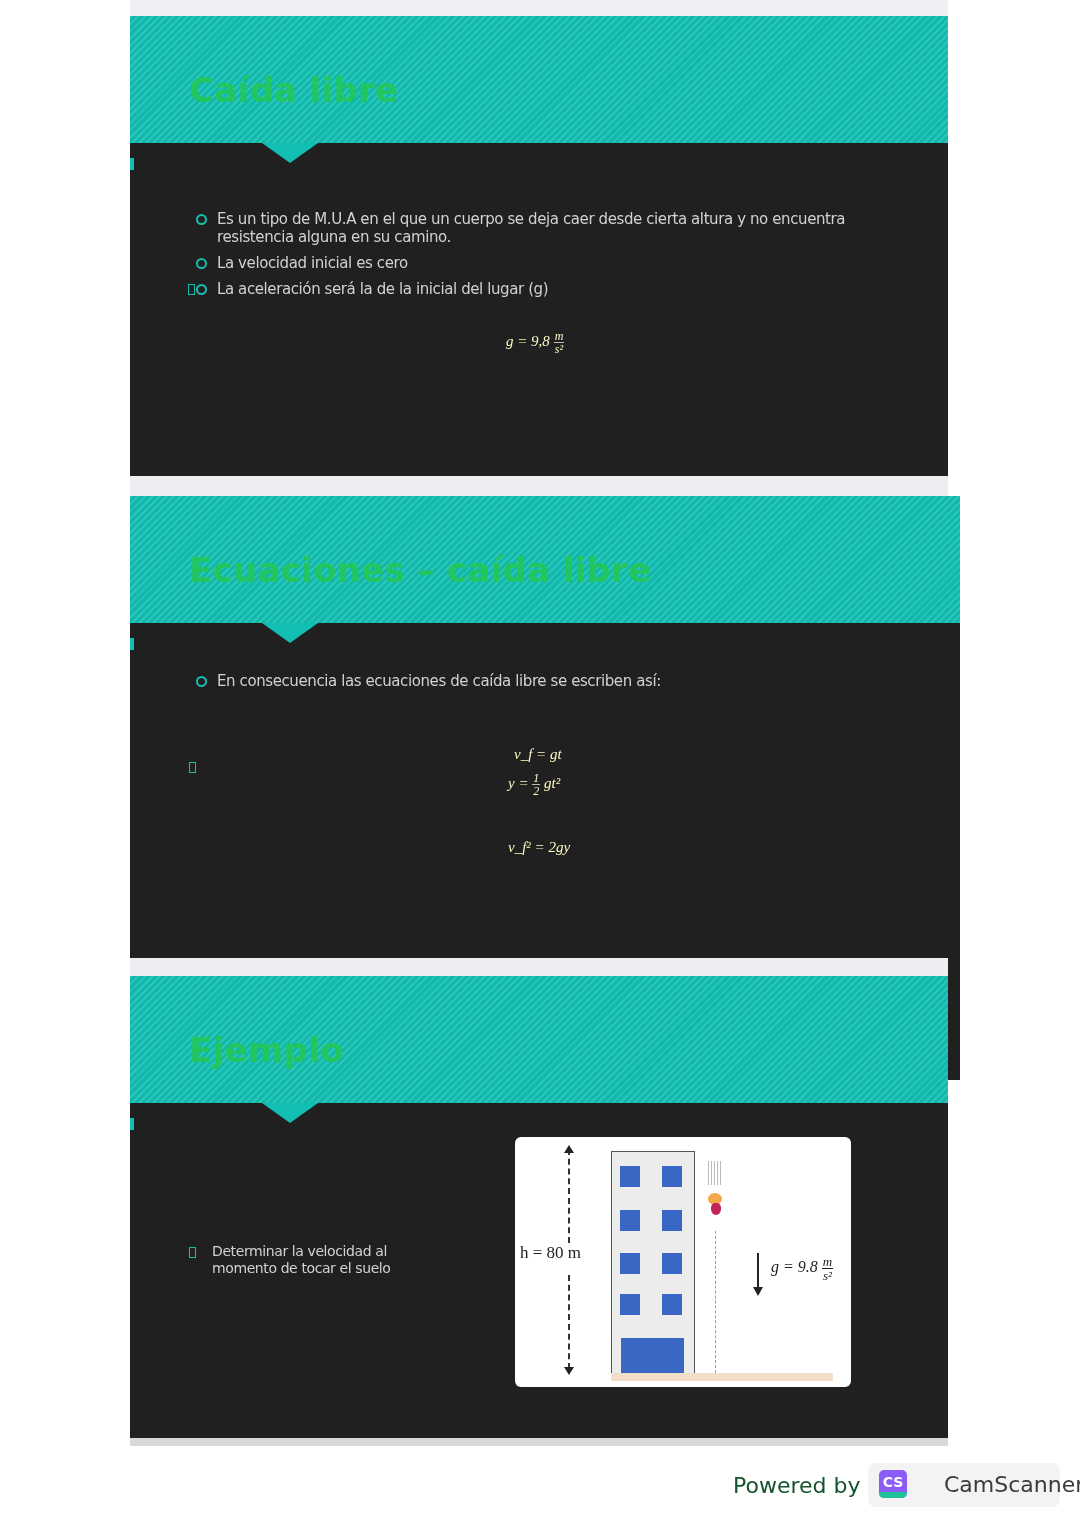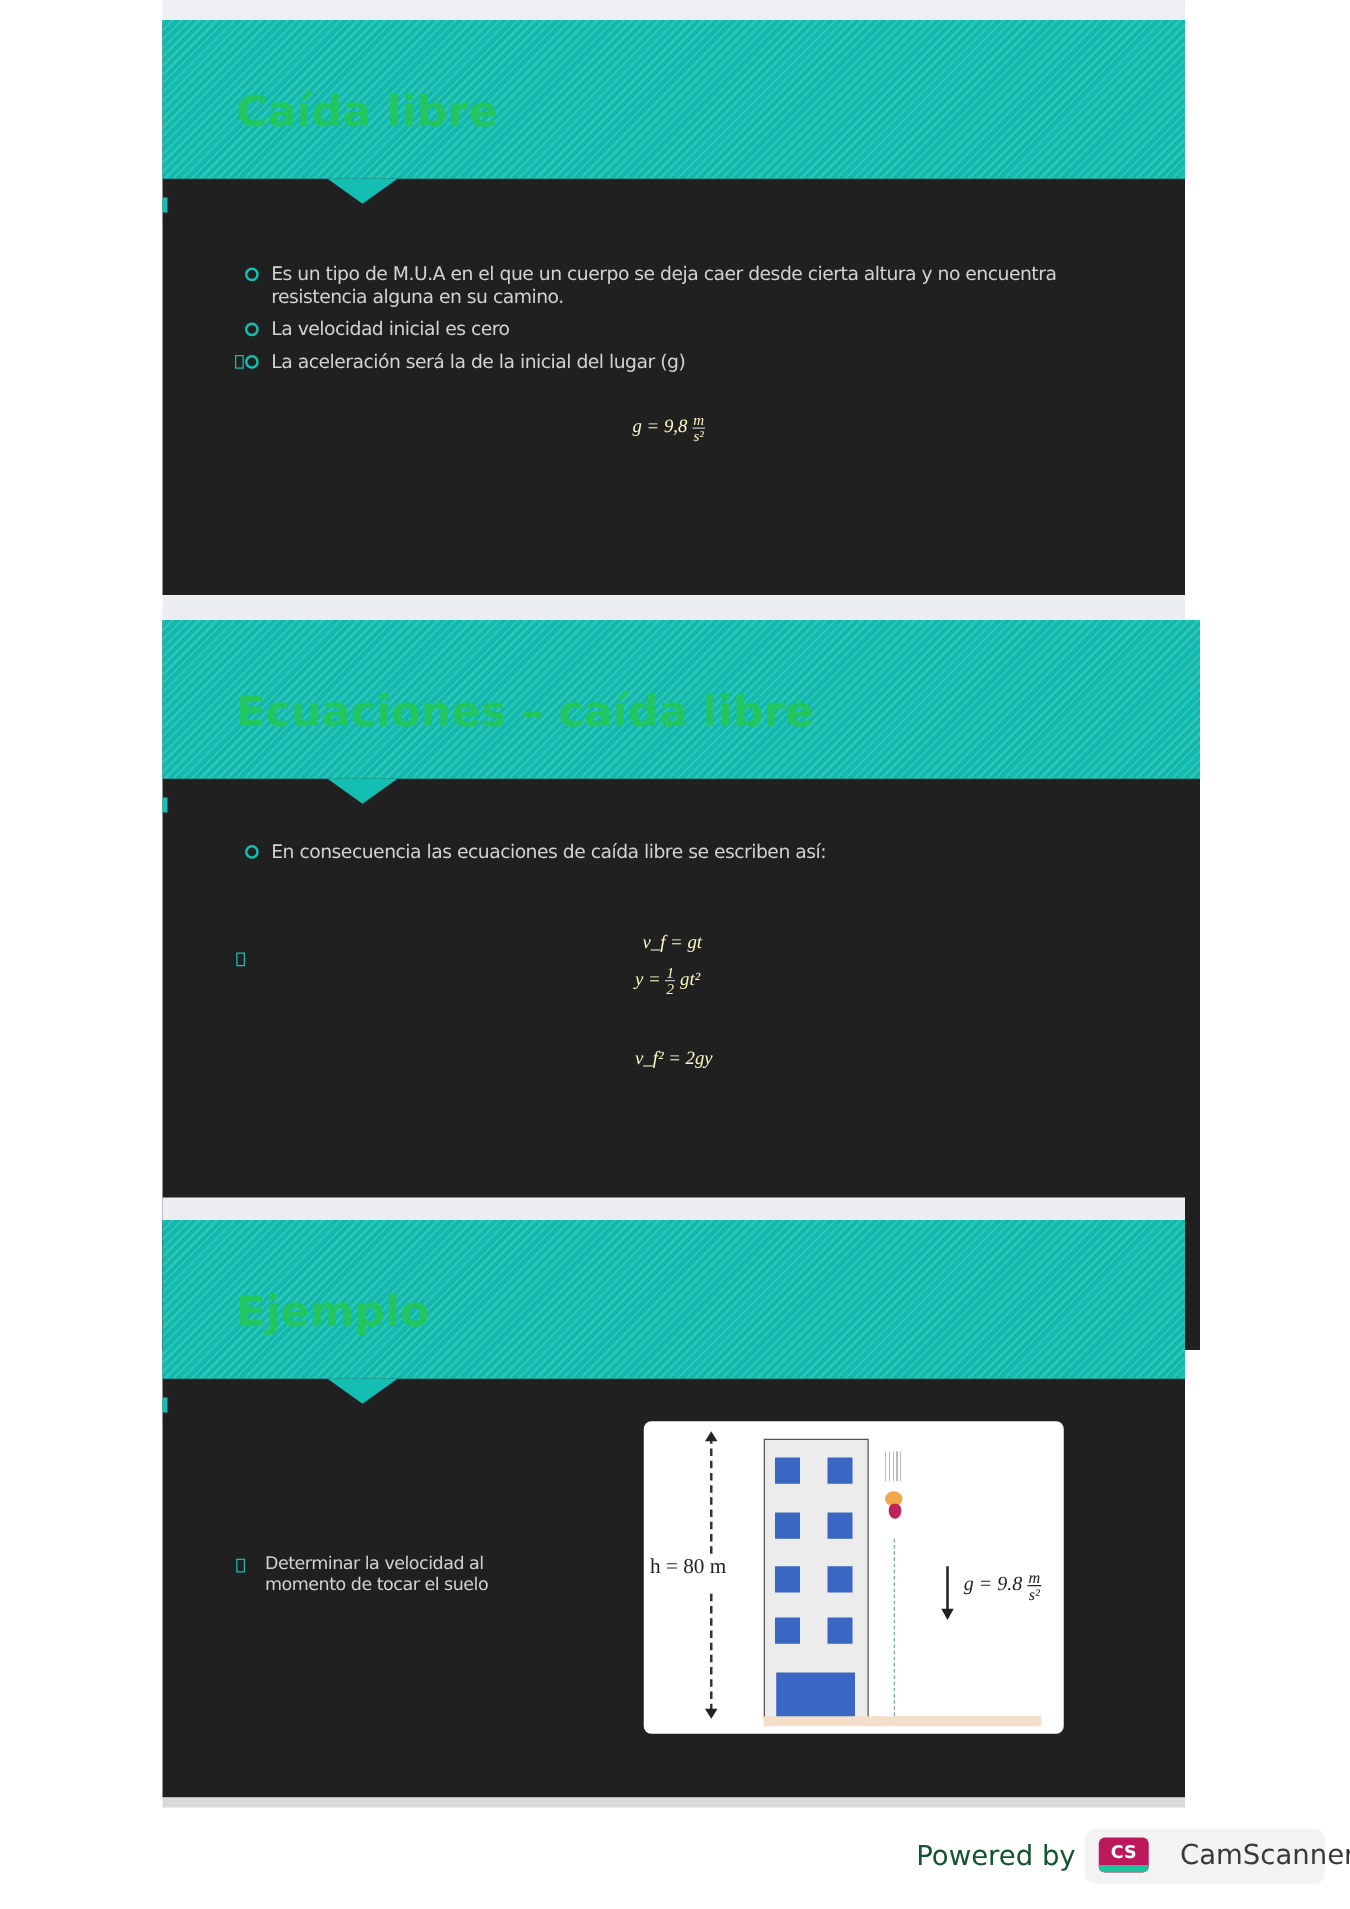--- a/index.html
+++ b/index.html
@@ -44,21 +44,21 @@
   .ground { position:absolute; left:96px; top:236px; width:222px; height:8px; background:#f3dfc9; }
   .hline { position:absolute; left:53px; width:0; border-left:2px dashed #333; }
   .fall-line { position:absolute; left:200px; top:94px; height:142px; border-left:1.5px dashed #7aa; }
   .streaks { position:absolute; left:193px; top:24px; width:14px; height:24px;
     background: repeating-linear-gradient(90deg, #bbb 0 1px, transparent 1px 3px); }
   .girl-head { position:absolute; left:193px; top:56px; width:14px; height:12px; background:#f3a64a; border-radius:50%; }
   .girl-body { position:absolute; left:196px; top:66px; width:10px; height:12px; background:#c0245a; border-radius:40% 40% 50% 50%; }
   .figlabel { position:absolute; color:#222; font-family:"Liberation Serif", serif; font-size:17px; white-space:nowrap; }
   .footer-text { position:absolute; left:733px; top:1473px; color:#14532d; font-size:22px; font-family:"DejaVu Sans", sans-serif; }
   .cs-badge { position:absolute; left:868px; top:1463px; width:192px; height:44px; background:#f3f3f3; border-radius:8px; }
-  .cs-logo { position:absolute; left:11px; top:7px; width:40px; height:28px; background:#be185d; border-radius:5px; overflow:hidden; color:#fff; font-weight:bold; font-size:14px; text-align:center; line-height:24px; font-family:"DejaVu Sans", sans-serif; }
+  .cs-logo { position:absolute; left:11px; top:7px; width:28px; height:28px; background:#8b5cf6; border-radius:5px; overflow:hidden; color:#fff; font-weight:bold; font-size:14px; text-align:center; line-height:24px; font-family:"DejaVu Sans", sans-serif; }
   .cs-logo::after { content:""; position:absolute; left:0; bottom:0; width:100%; height:6px; background:#1cc29a; }
   .cs-name { position:absolute; left:48px; top:9px; color:#3a3a3a; font-size:22px; font-family:"DejaVu Sans", sans-serif;margin-left:28px; }
 </style>
 </head>
 <body>
 
 <div class="topstrip"></div>
 
 <div class="slide" style="top:16px;height:460px;">
   <div class="header"></div>

